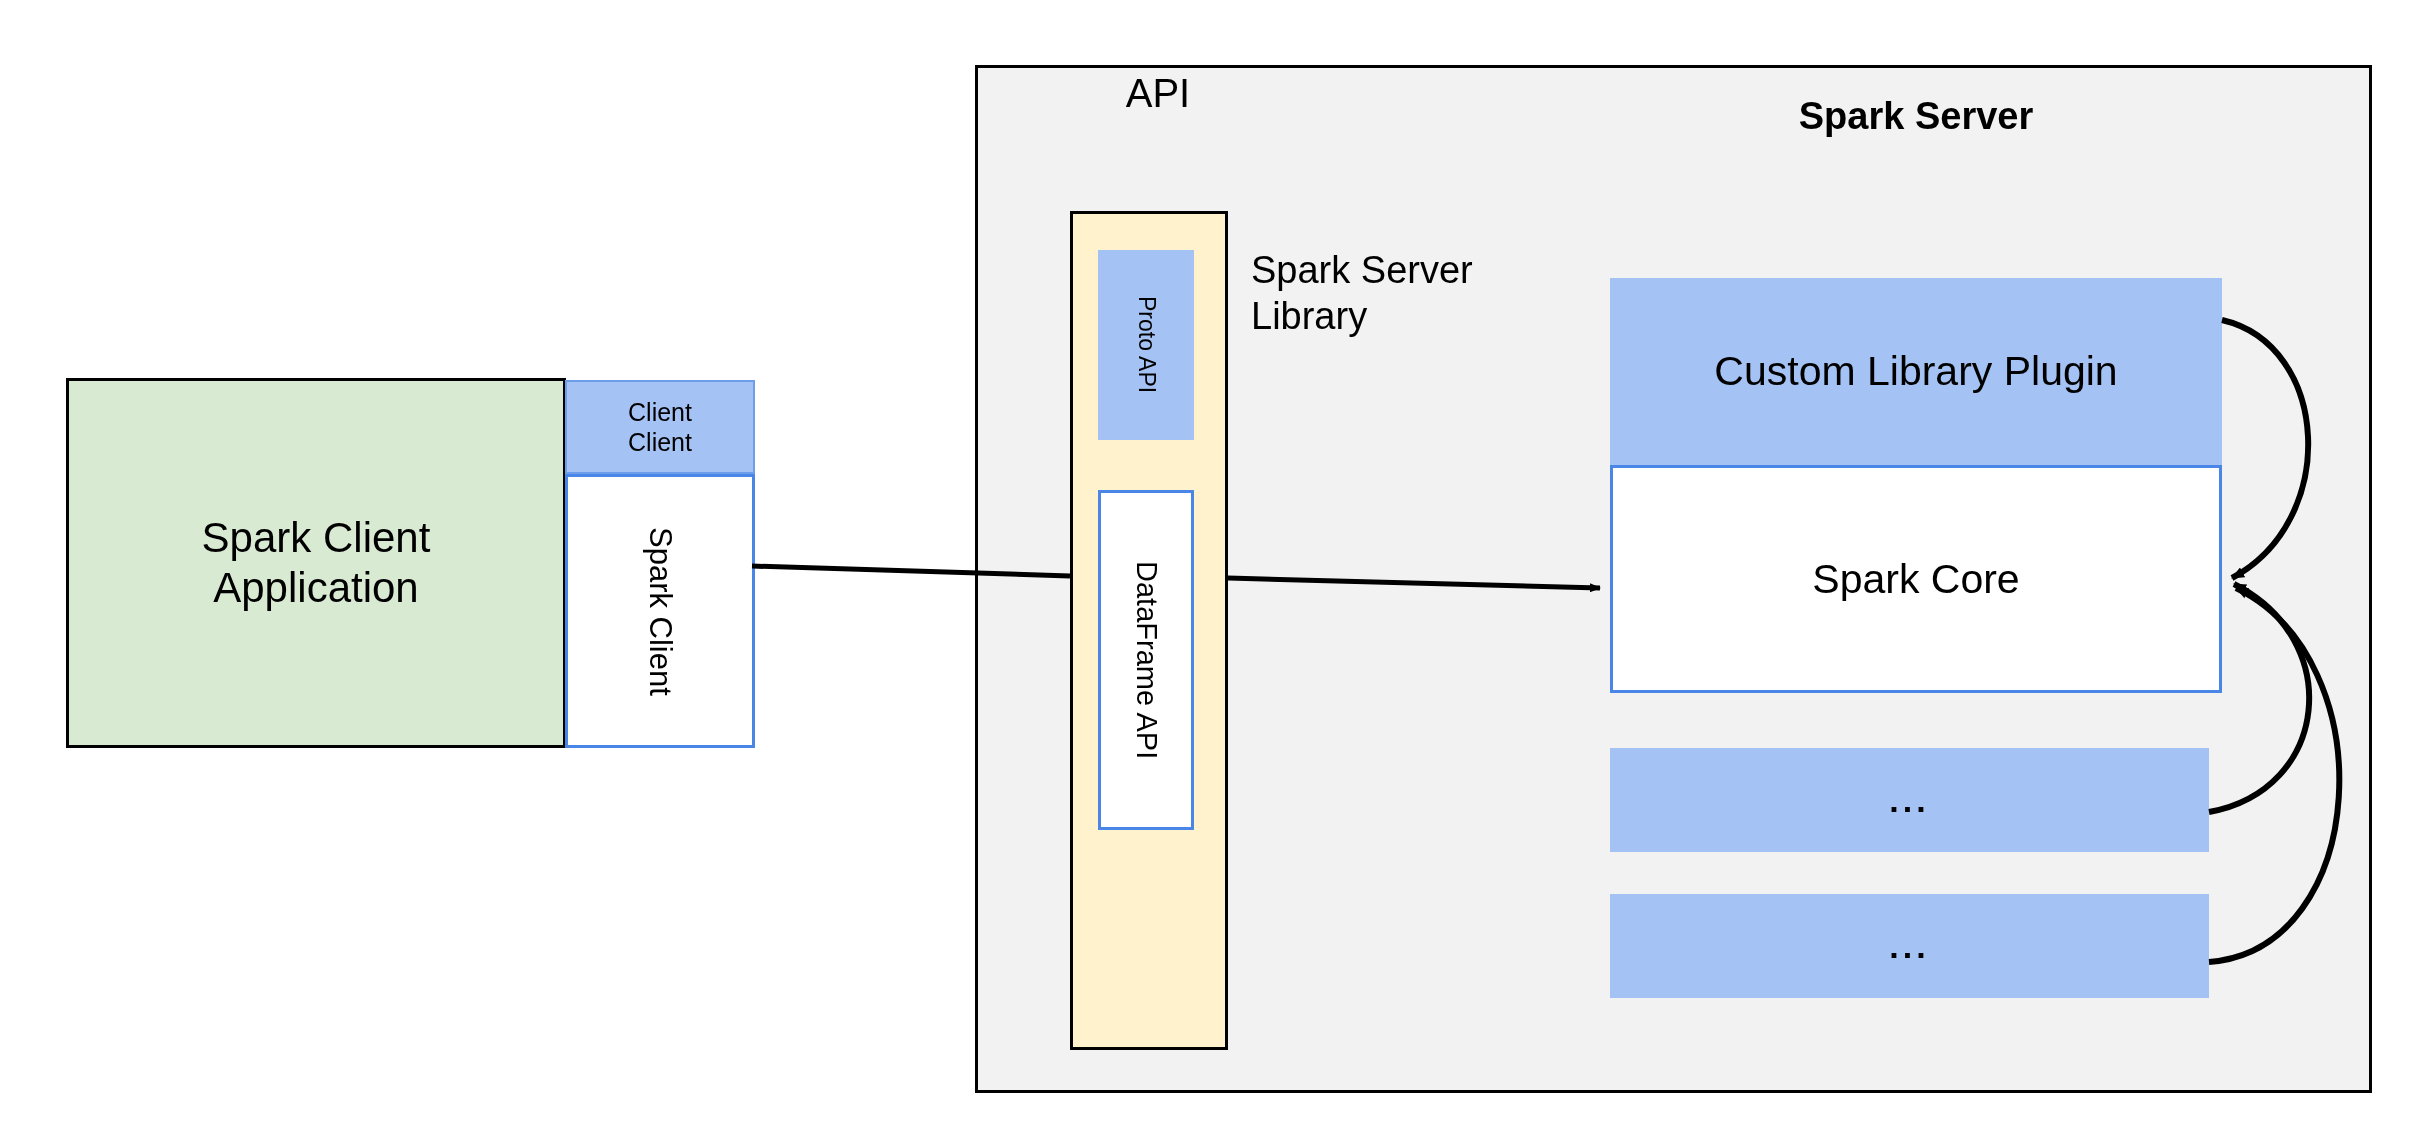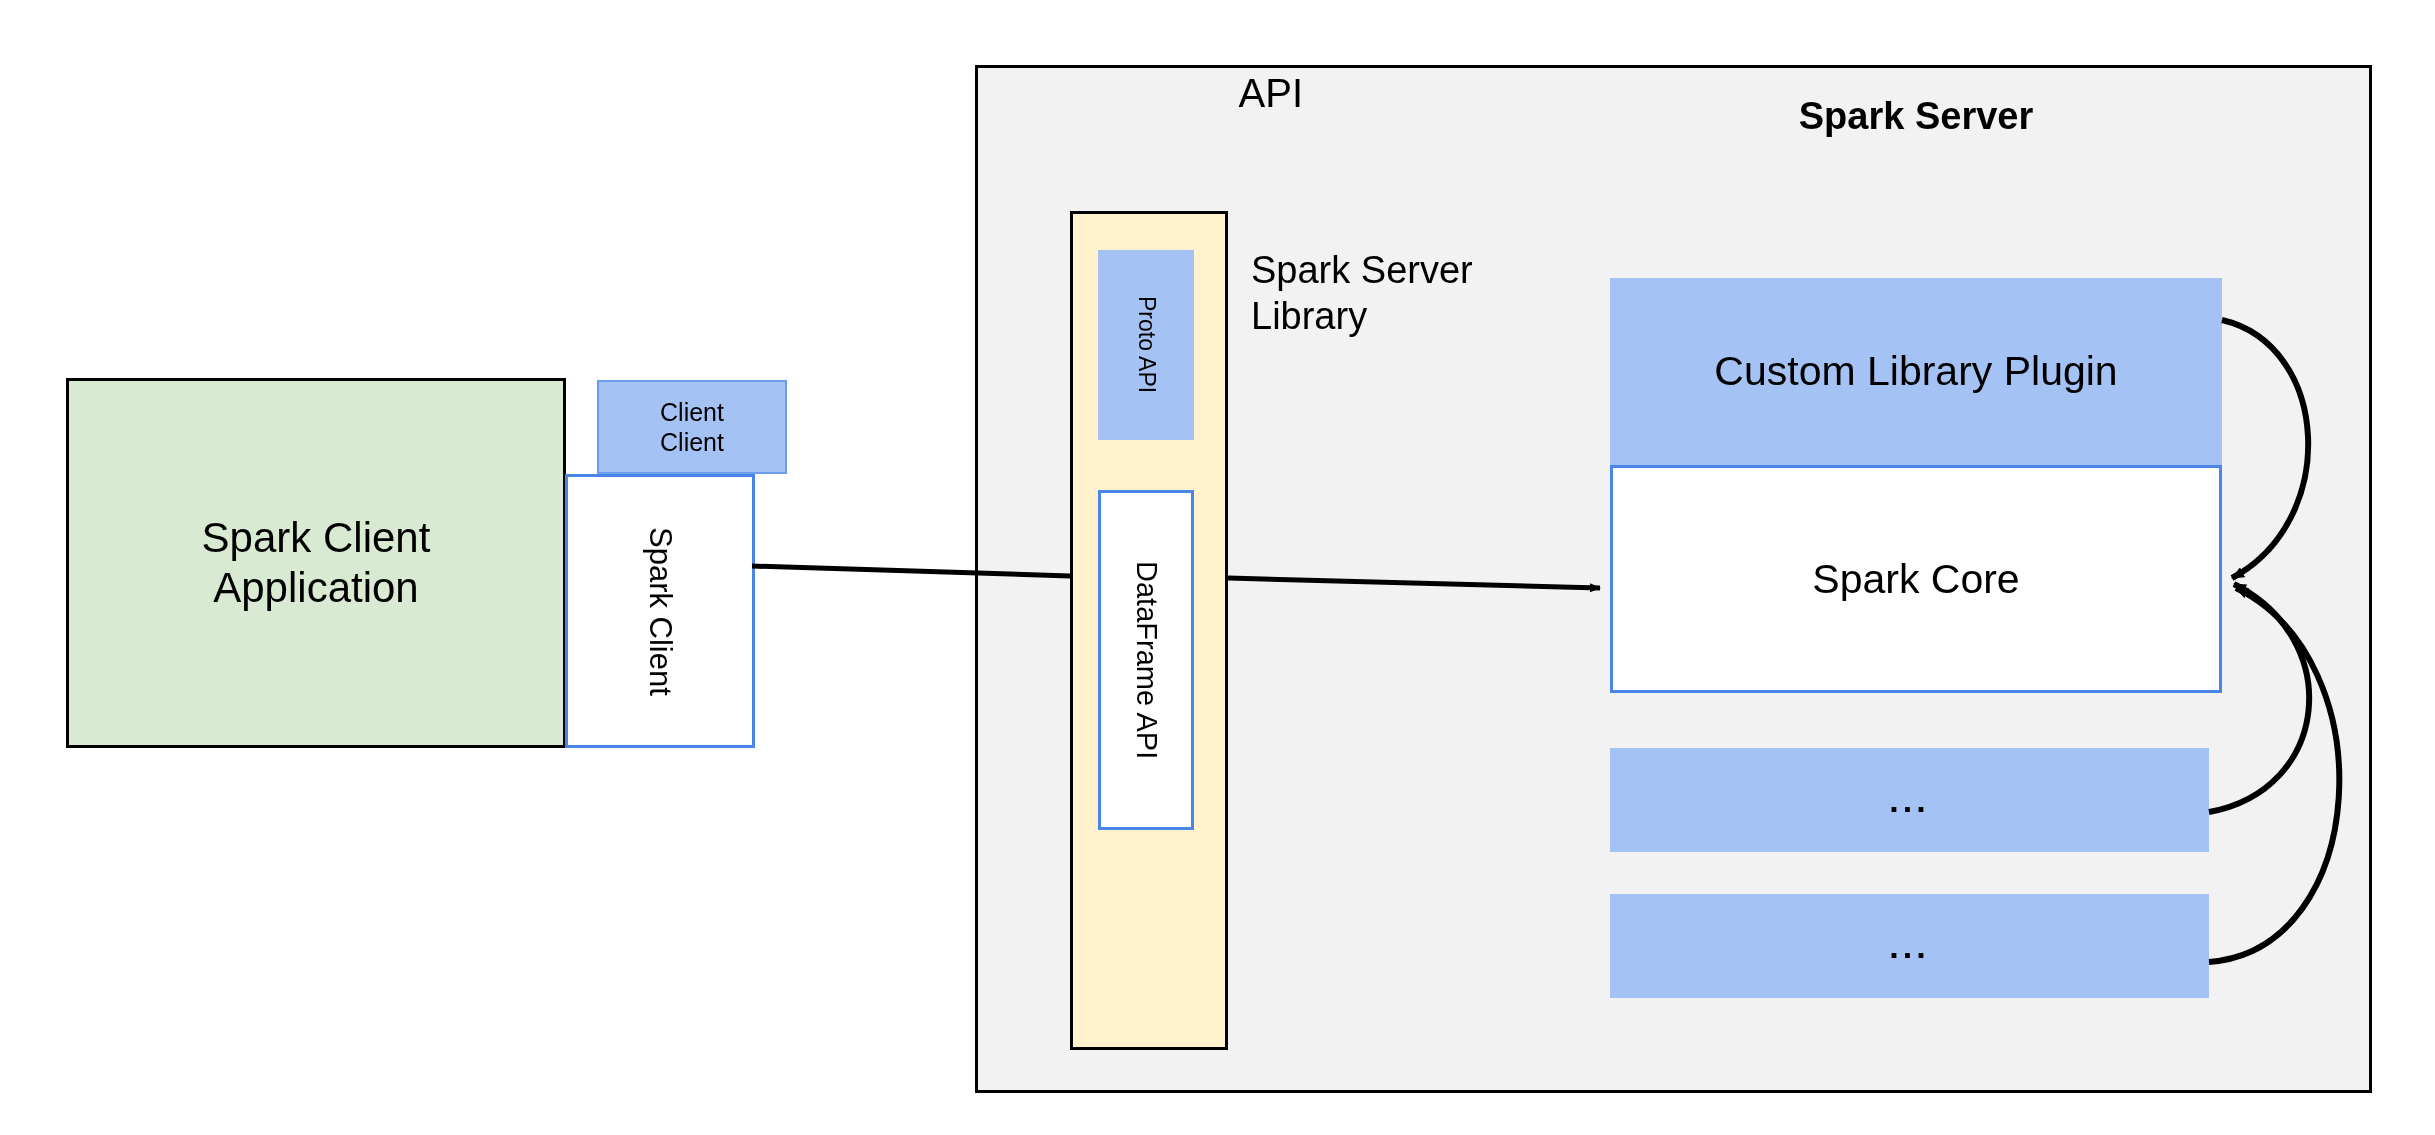--- a/index.html
+++ b/index.html
@@ -28,21 +28,21 @@
 
   
   #client-app {
     left: 66px; top: 378px; width: 500px; height: 370px;
     background: #d9ead3;
     border: 3px solid #000000;
     font-size: 42px;
     line-height: 1.18;
   }
   #client-package {
-    left: 597px; top: 380px; width: 190px; height: 94px;
+    left: 565px; top: 380px; width: 190px; height: 94px;
     background: #a4c2f4;
     border: 2px solid #6d9eeb;
     font-size: 25px;
     line-height: 1.22;
   }
   #spark-client {
     left: 565px; top: 474px; width: 190px; height: 274px;
     background: #ffffff;
     border: 3px solid #4a86e8;
     font-size: 31px;
@@ -59,21 +59,21 @@
     background: #f2f2f2;
     border: 3px solid #000000;
   }
   #spark-connect-label {
     left: 1013px; top: 70px; width: 290px; height: 105px;
     font-size: 40px;
     line-height: 1.18;
     text-align: center;
   }
   #spark-connect-label .l1 { display: block; text-align: left; }
-  #spark-connect-label .l2 { display: block; text-align: right; }
+  #spark-connect-label .l2 { display: block; text-align: center; }
   #spark-server-title {
     left: 1610px; top: 90px; width: 612px; height: 52px;
     font-size: 38px;
     font-weight: bold;
   }
   #server-library-label {
     left: 1251px; top: 248px; width: 300px; height: 110px;
     font-size: 38px;
     line-height: 1.2;
     text-align: left;

